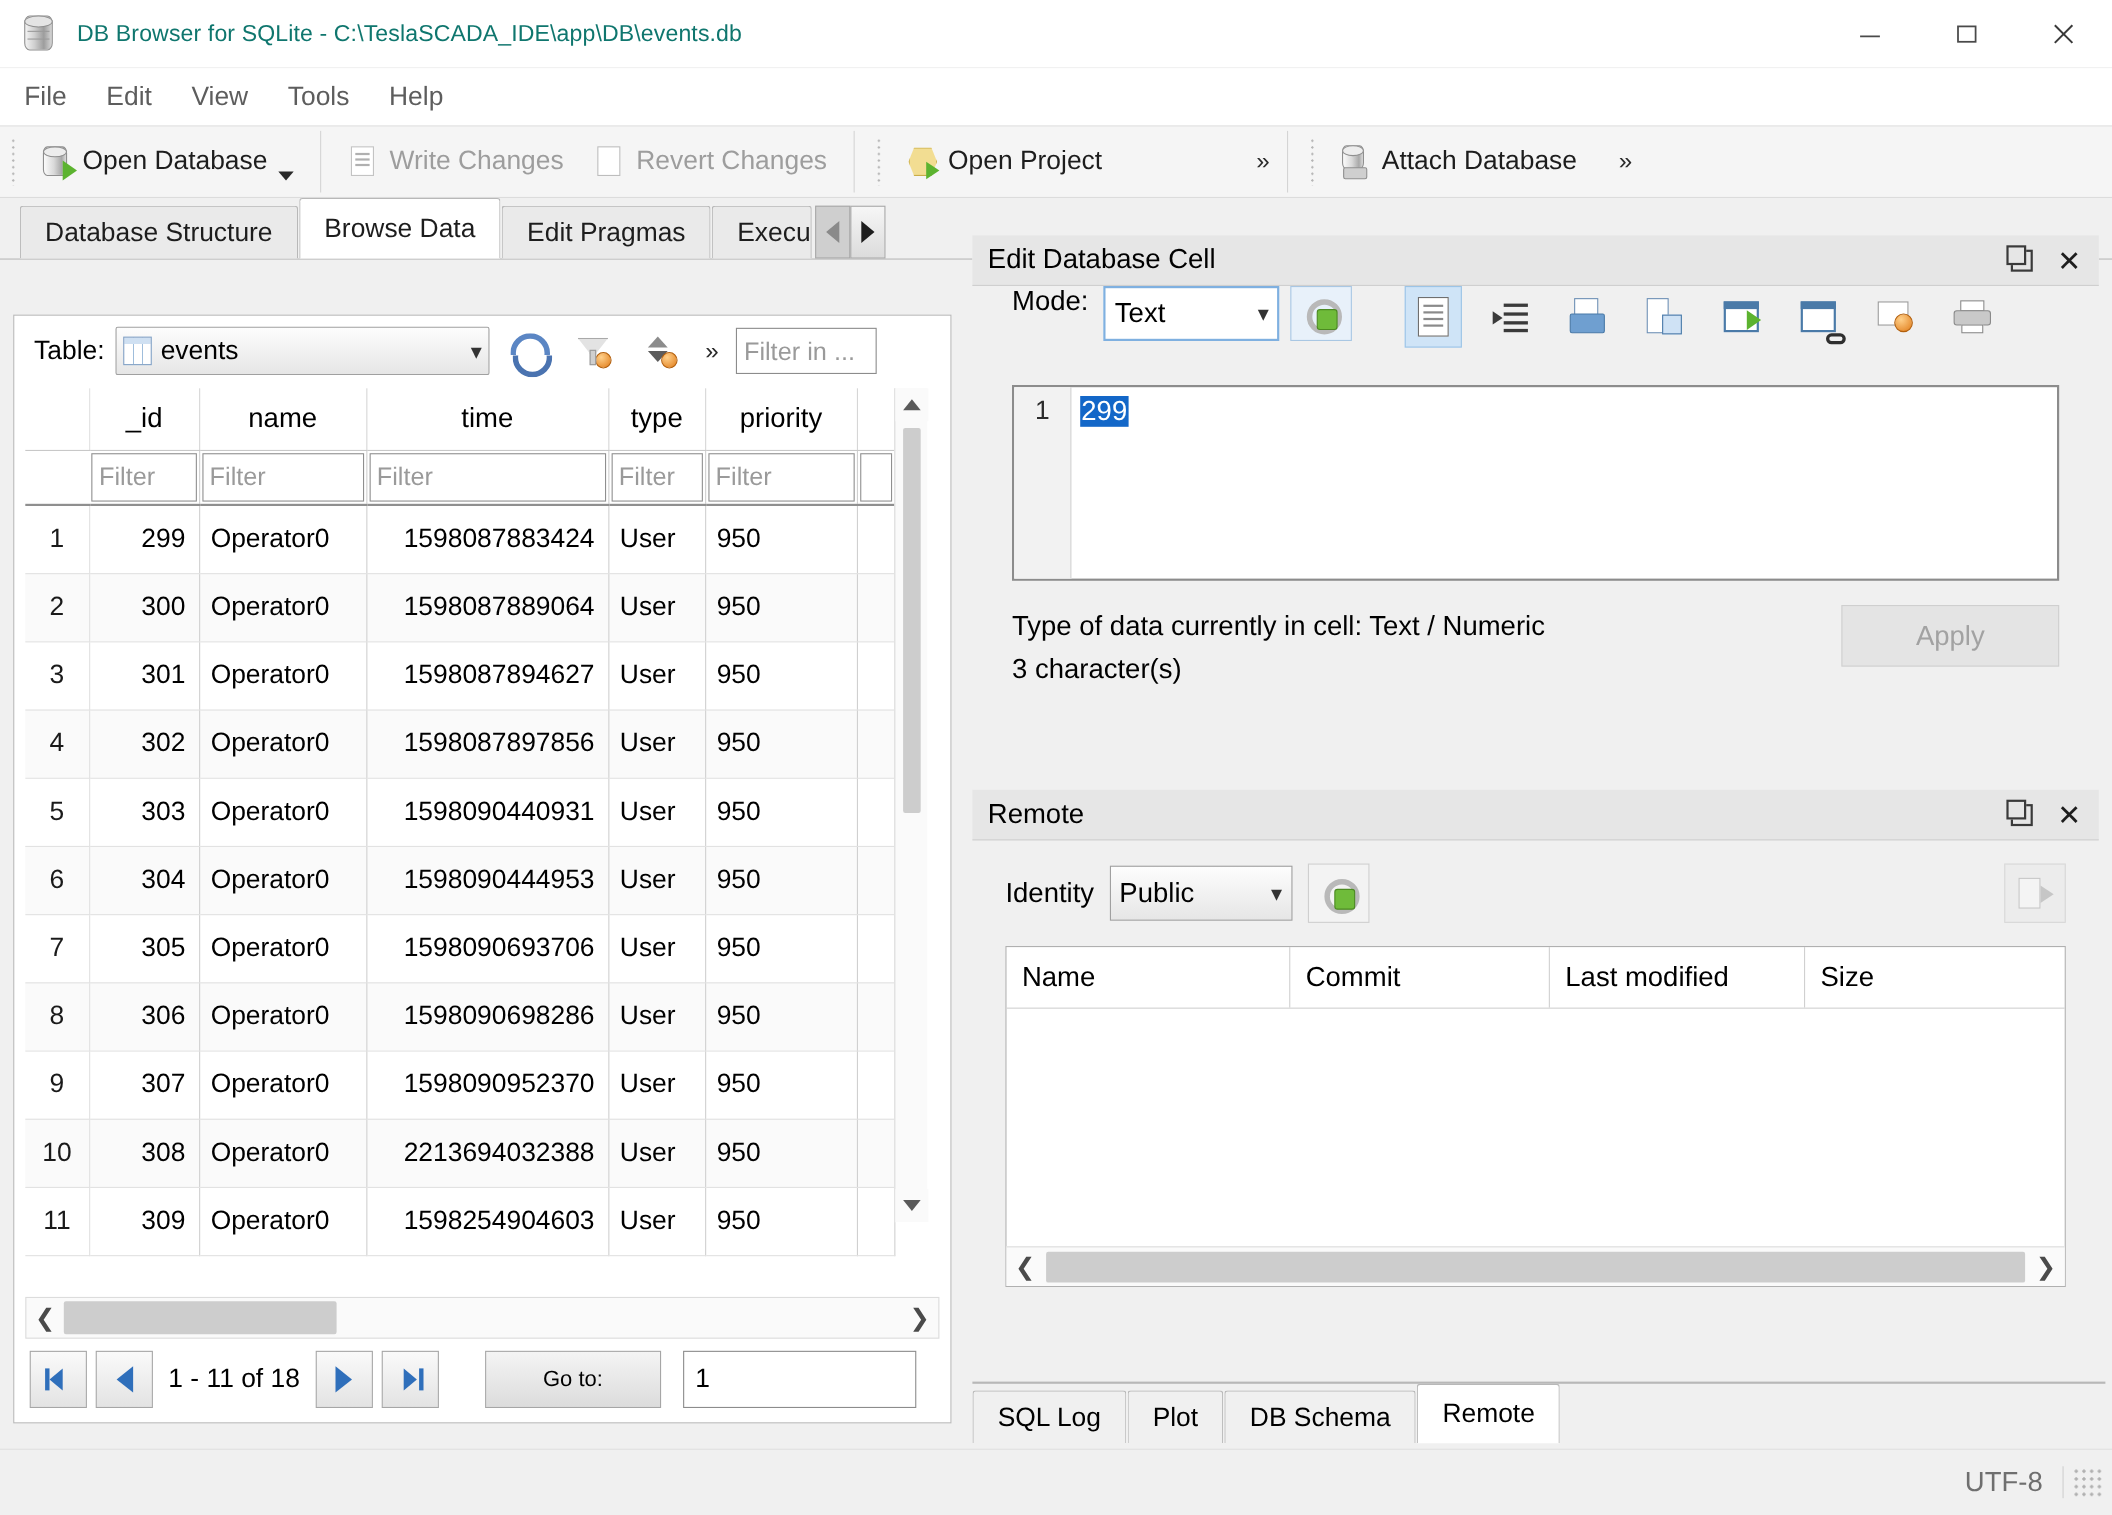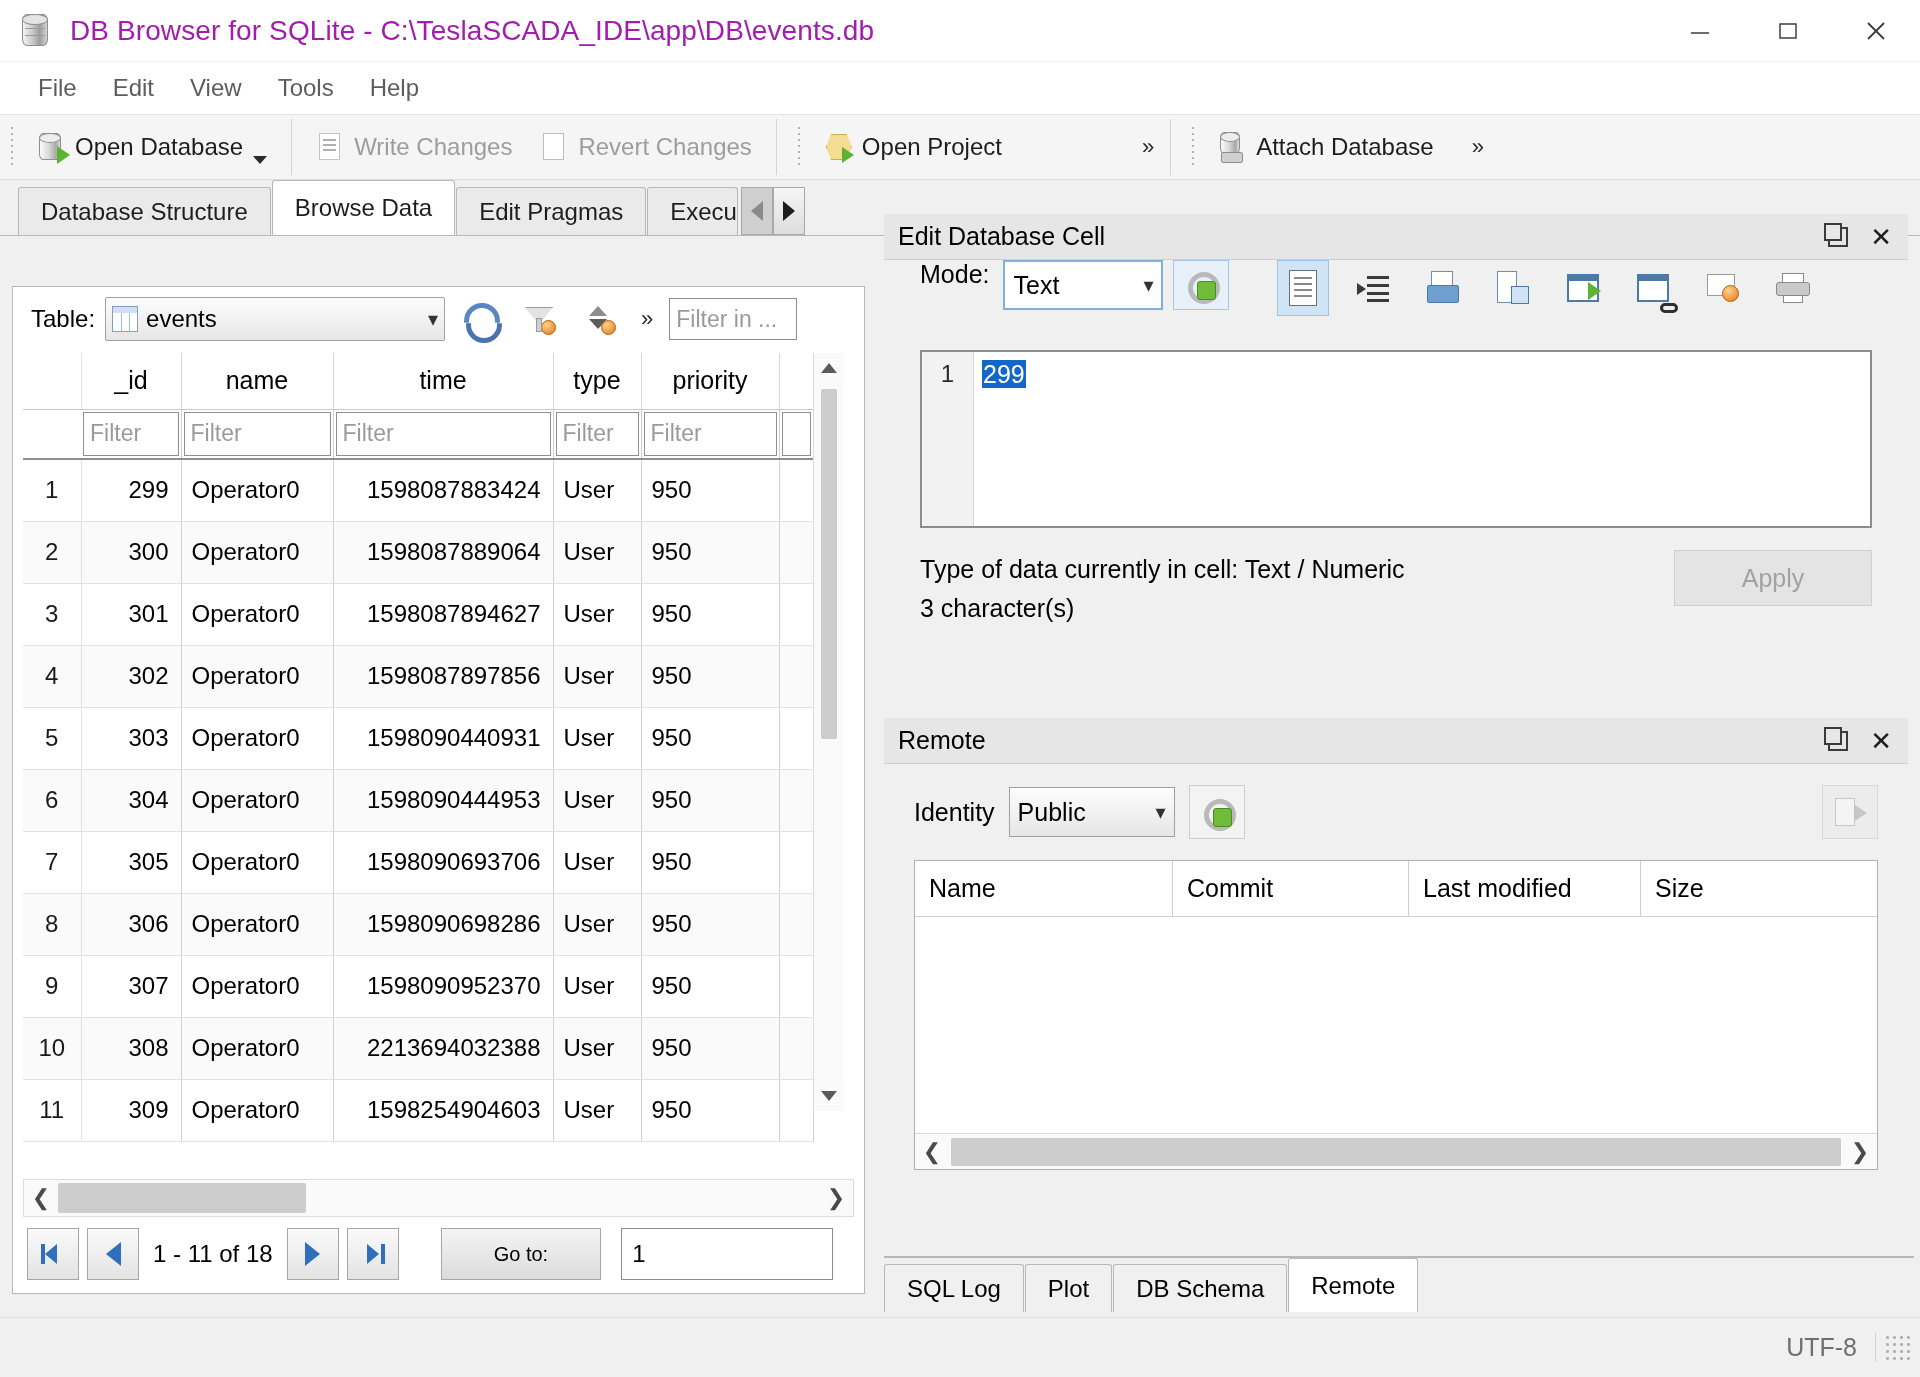--- a/index.html
+++ b/index.html
@@ -26,32 +26,32 @@
     border: 1px solid #8e8e8e; position: relative;
   }
   .db-cyl::before {
     content:""; position:absolute; left:-1px; right:-1px; top:-1px; height:9px;
     border-radius:50%; background:#e4e4e4; border:1px solid #8e8e8e;
   }
   .db-cyl::after {
     content:""; position:absolute; left:2px; right:2px; top:13px; height:1px;
     background:#9b9b9b; box-shadow:0 7px 0 #9b9b9b;
   }
-  .title-text { font-size: 28px; color: #a21caf; letter-spacing: .1px; }
+  .title-text { font-size: 21px; color: #0f766e; letter-spacing: .1px; }
   .win-controls { margin-left: auto; display: flex; height: 62px; }
   .win-btn {
     width: 88px; height: 62px; display: flex; align-items: center; justify-content: center;
     color: #4a4a4a;
   }
   .win-btn svg { display:block; }
 
   
   .menubar {
     height: 52px; background: #ffffff; display: flex; align-items: center;
-    padding-left: 20px; gap: 0px;
+    padding-left: 4px; gap: 0px;
   }
   .menu-item {
     padding: 6px 18px; font-size: 24px; color: #5d5d5d;
   }
 
   
   .toolbar {
     height: 66px; background: #f5f5f5;
     border-top: 1px solid #e2e2e2; border-bottom: 1px solid #dcdcdc;
     display: flex; align-items: center;

